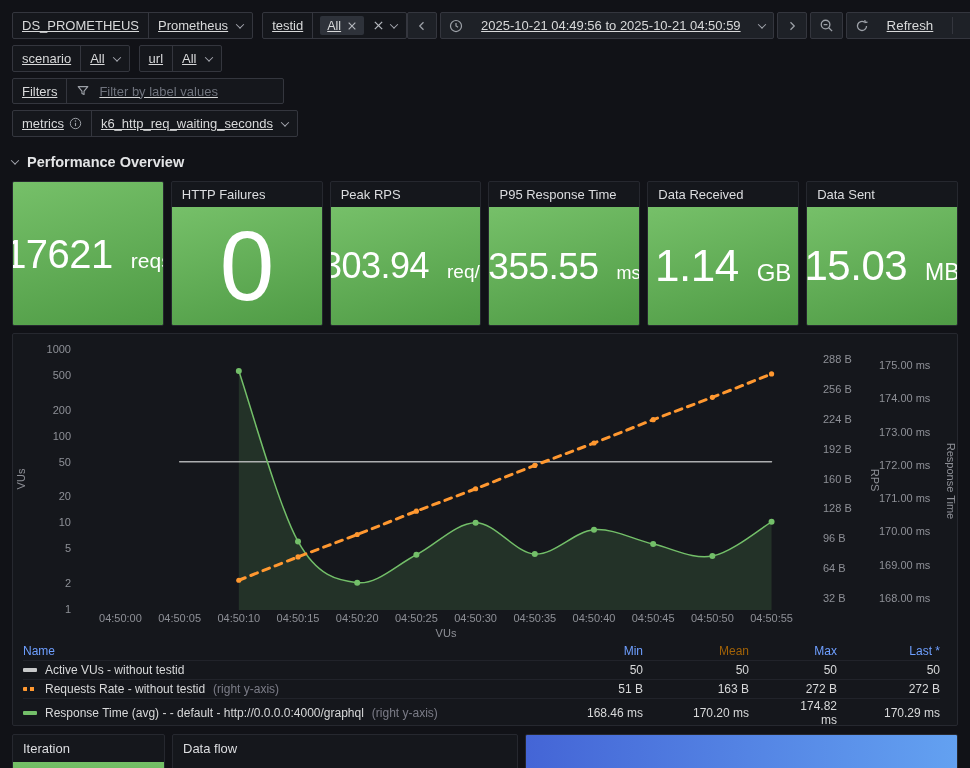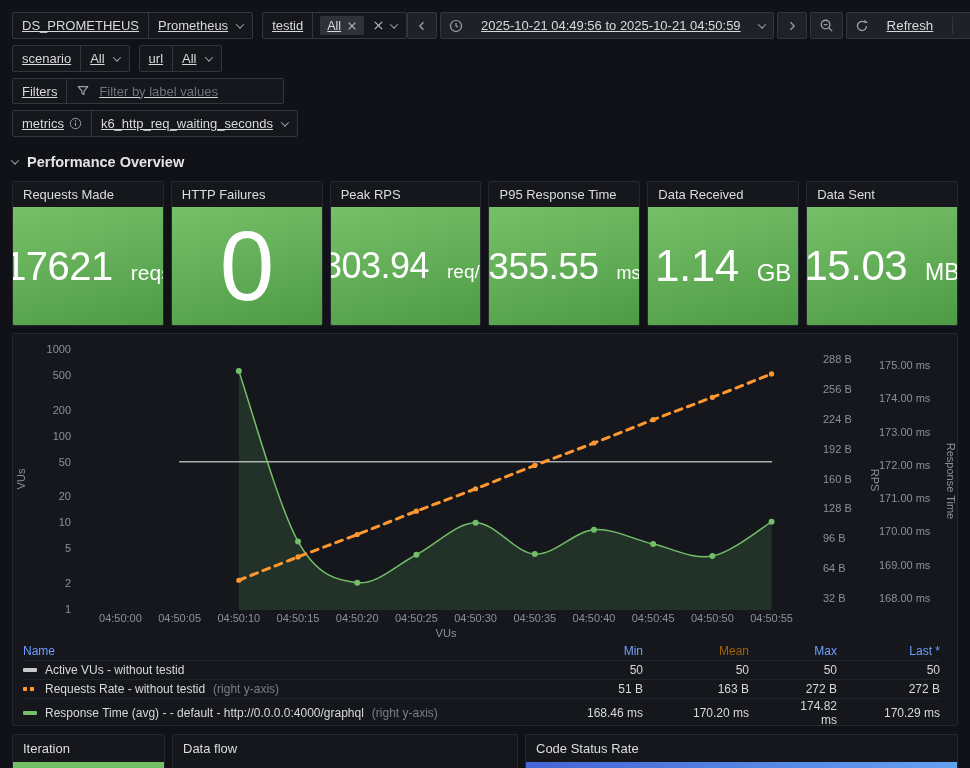--- a/index.html
+++ b/index.html
@@ -237,21 +237,20 @@
     </div>
   </div>
 
   <div class="section-header">
     <span class="chev"></span>
     <span class="title">Performance Overview</span>
   </div>
 
   <div class="stats-row">
     <div class="panel stat-panel">
-      <div class="panel-title">Requests Made</div>
       <div class="stat-body" style="background: linear-gradient(165deg, rgb(118, 192, 105), rgb(79, 155, 69));">
         <div class="stat-value-wrap">
           <span class="stat-value">17621</span>
           <span class="stat-unit">reqs</span>
         </div>
       </div>
     </div>
     <div class="panel stat-panel stat--huge">
       <div class="panel-title">HTTP Failures</div>
       <div class="stat-body" style="background: linear-gradient(165deg, rgb(118, 192, 105), rgb(79, 155, 69));">
@@ -418,18 +417,17 @@
 
   <div class="bottom-row">
     <div class="panel">
       <div class="bp-header">Iteration</div>
       <div class="bp-bar" id="iteration-bar" style="background: linear-gradient(rgb(116, 192, 102), rgb(88, 165, 76));"></div>
     </div>
     <div class="panel">
       <div class="bp-header">Data flow</div>
     </div>
     <div class="panel">
-      <div class="bp-header">Code Status Rate</div>
       <div class="bp-bar" id="code-status-bar" style="background: linear-gradient(90deg, rgb(68, 101, 214), rgb(99, 161, 241));"></div>
     </div>
   </div>
 
 </div>
 
 </body></html>

